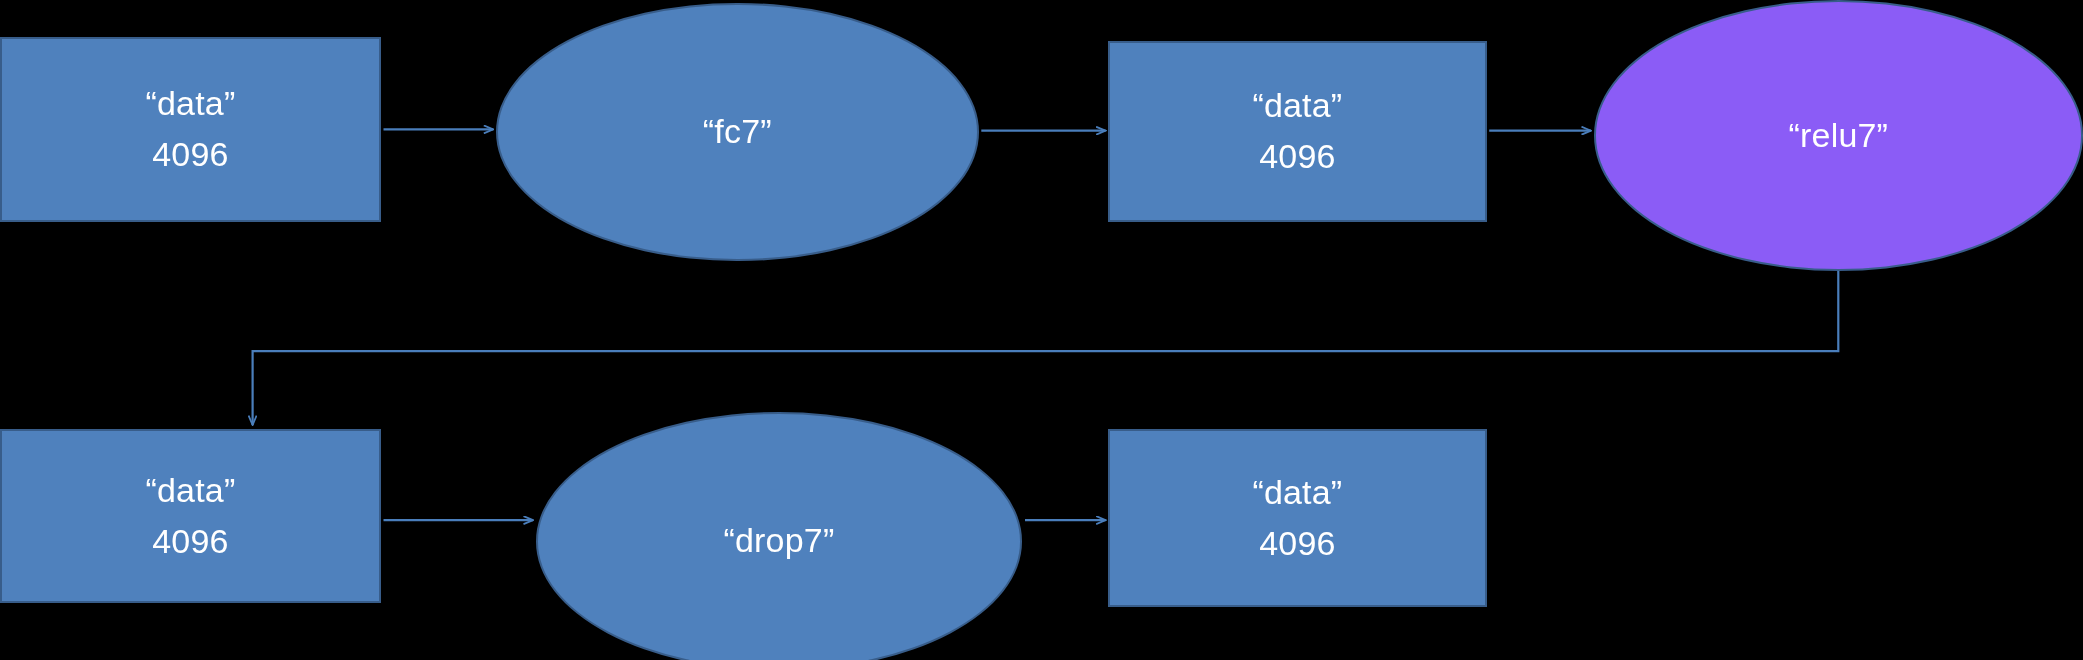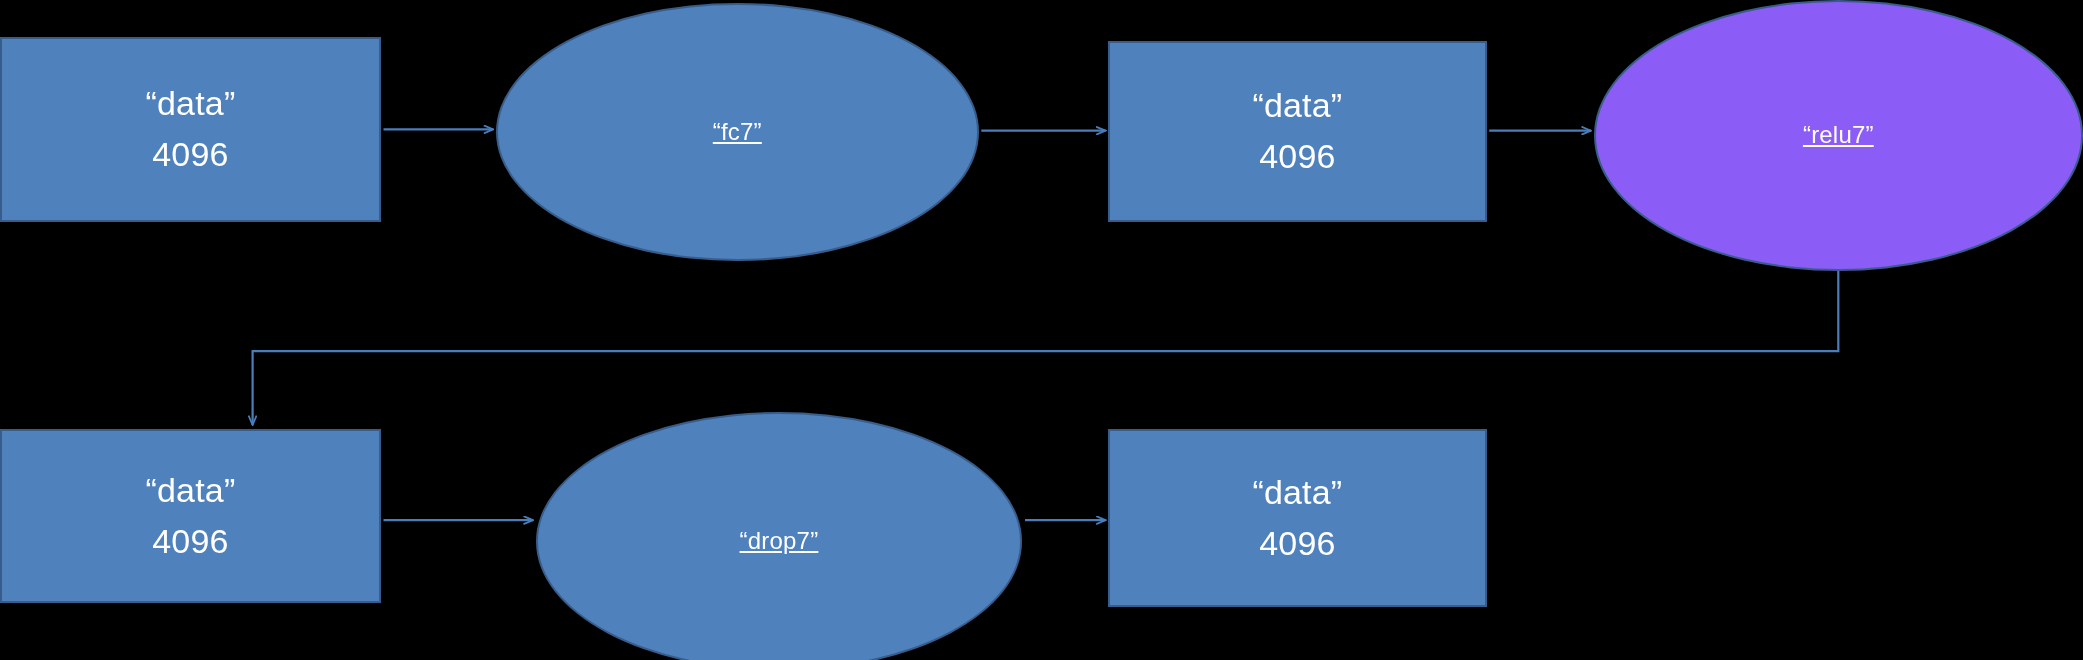--- a/index.html
+++ b/index.html
@@ -34,21 +34,21 @@
     font-size: 34px;
     letter-spacing: 0.2px;
     white-space: nowrap;
   }
   .node .line2 {
     font-size: 34px;
     letter-spacing: 0.2px;
     white-space: nowrap;
     margin-top: 8px;
   }
-  .node.ellipse .line1 { font-size: 24px; text-decoration: underline; }
+  .node.ellipse .line1 { font-size: 34px; }
   svg.edges {
     position: absolute;
     left: 0;
     top: 0;
     width: 2083px;
     height: 660px;
     pointer-events: none;
     overflow: visible;
   }
 </style>

